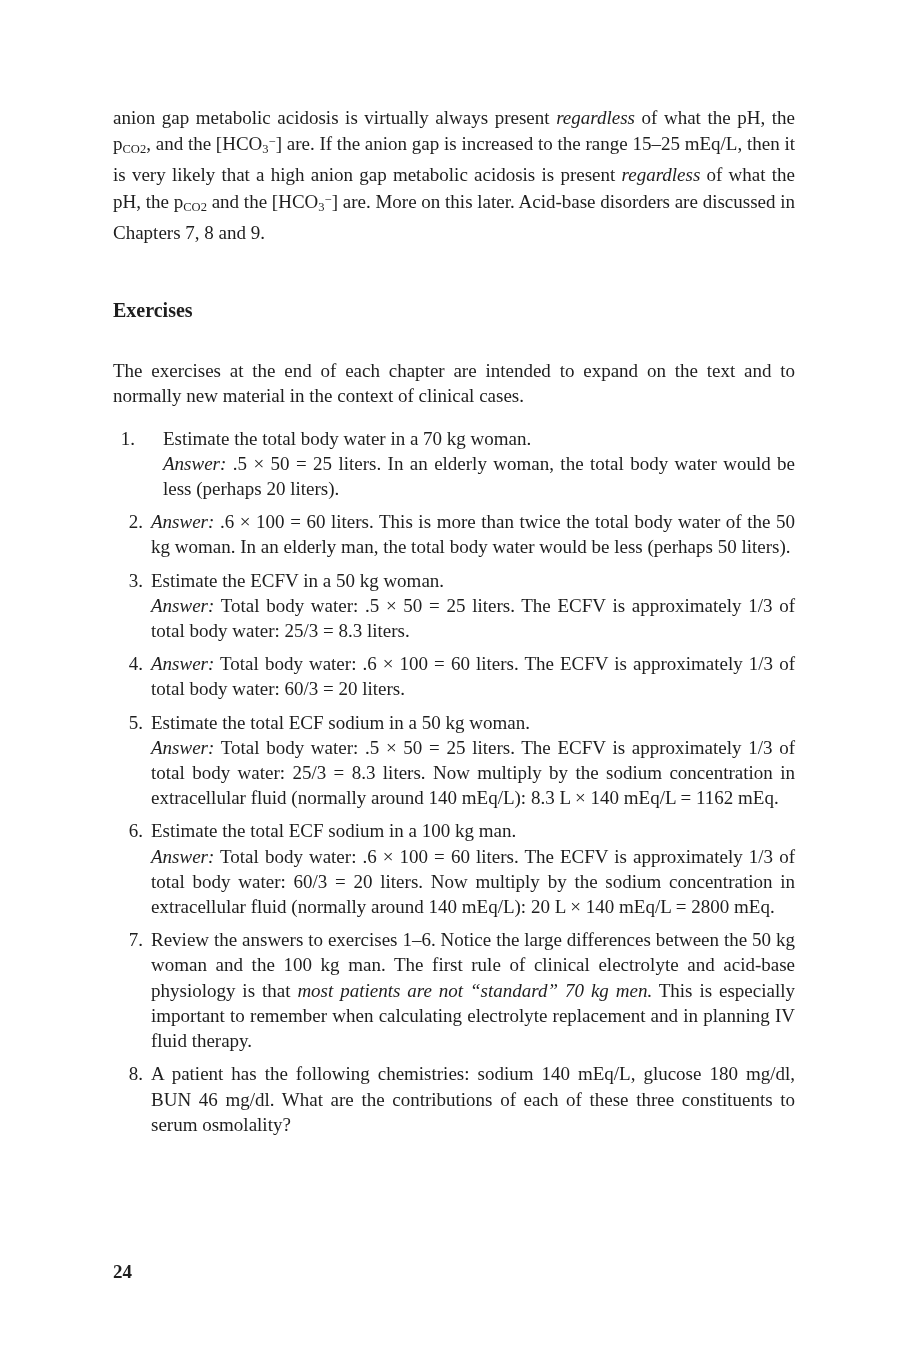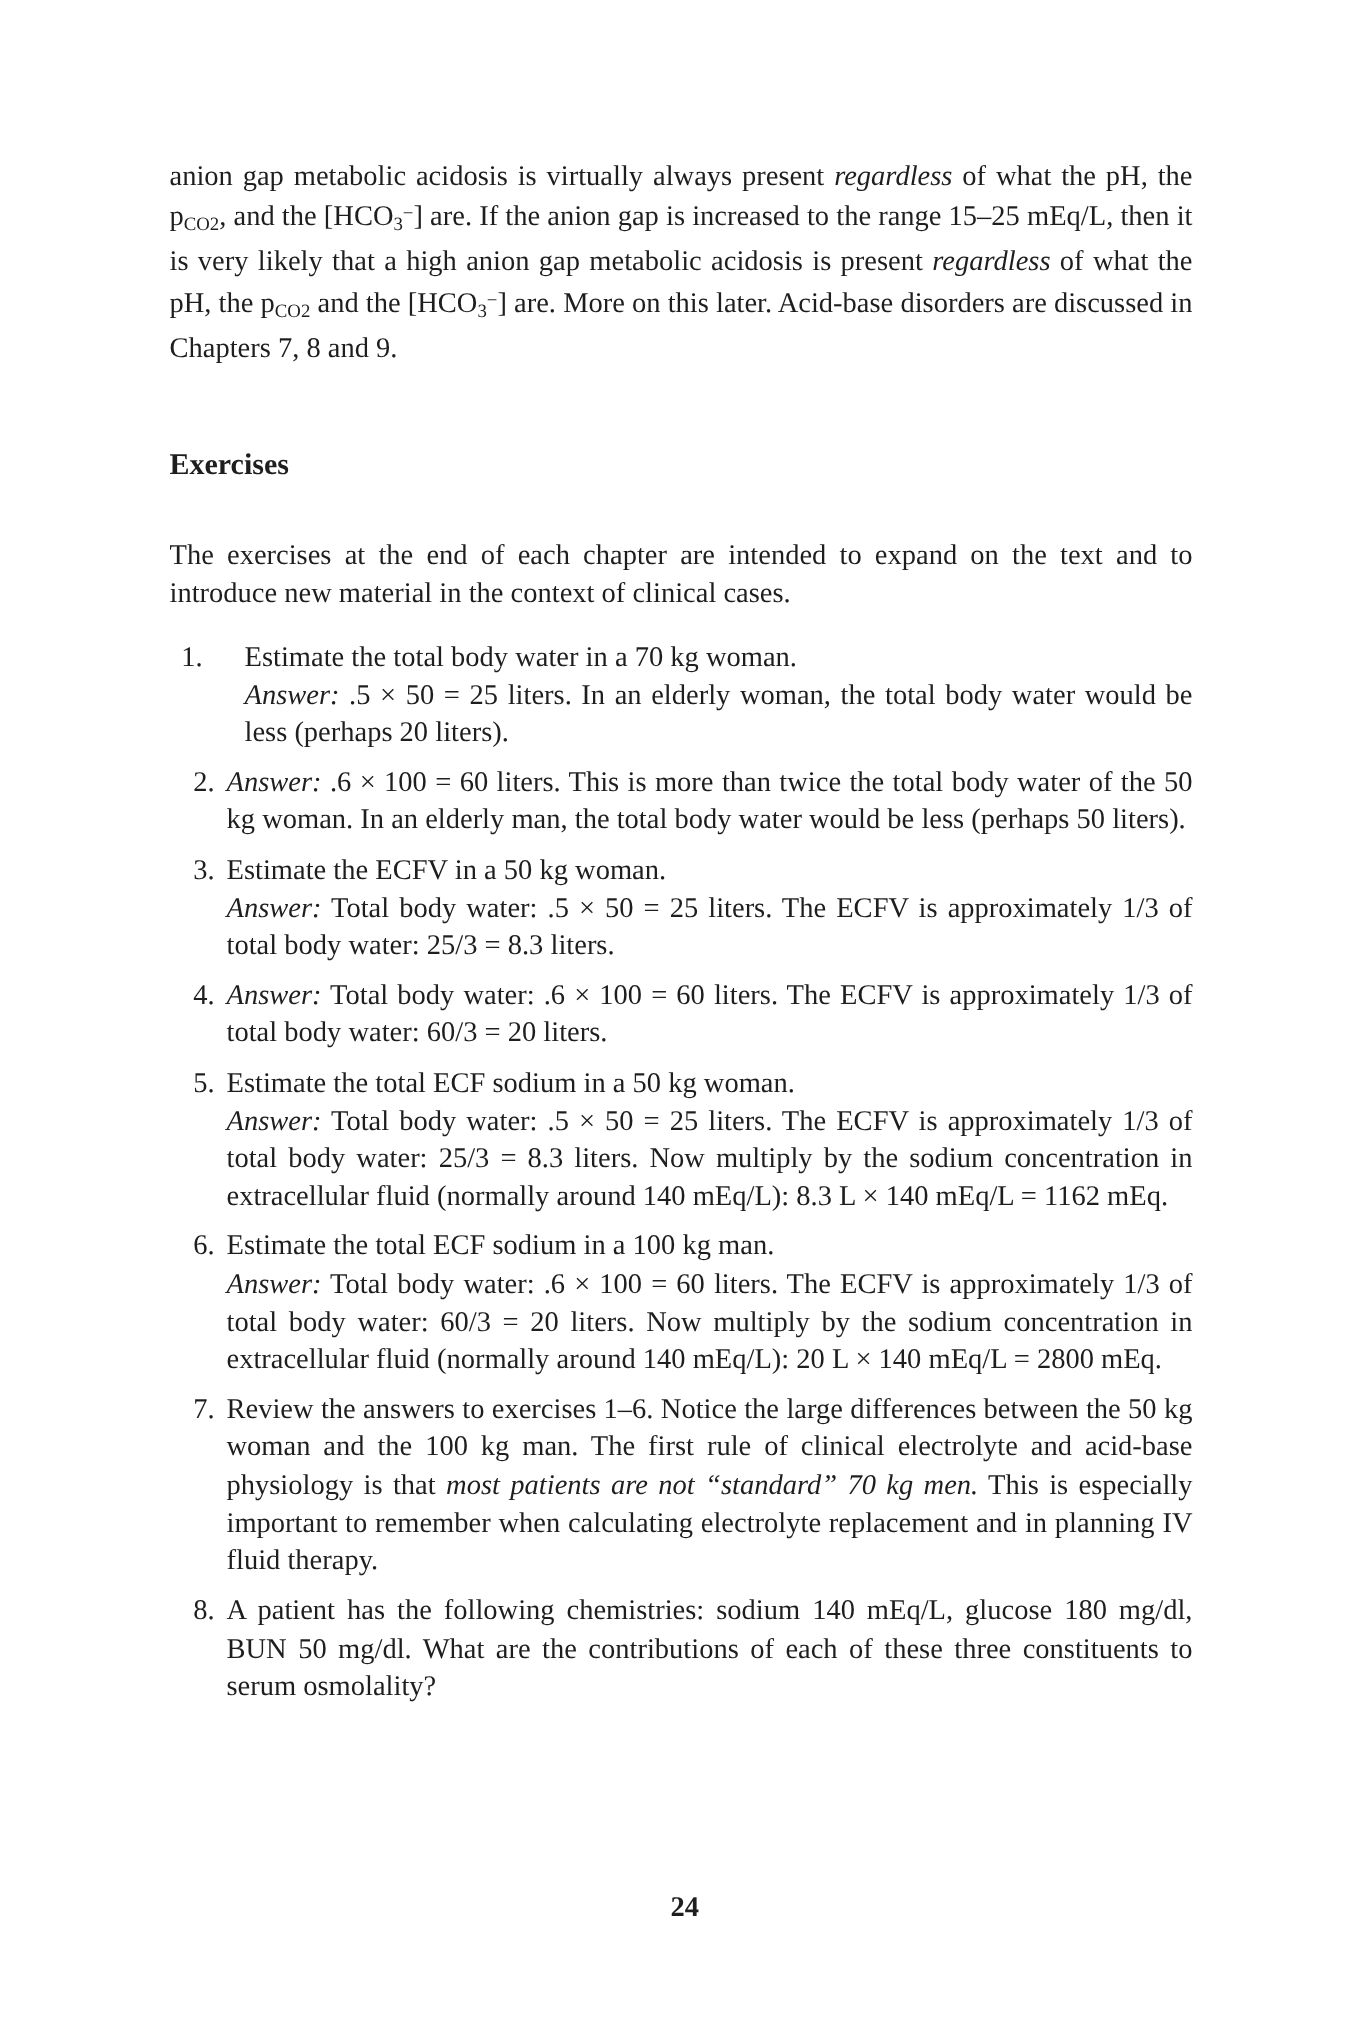--- a/index.html
+++ b/index.html
@@ -52,34 +52,33 @@
   }
   .sup {
     font-size: 0.66em;
     vertical-align: 0.34em;
   }
   .footer {
     position: absolute;
     left: 113px;
     width: 687px;
     top: 1259px;
-    text-align: center;
     font-weight: bold;
   }
 </style>
 </head>
 <body>
 
 <div class="page">
 
   <p class="para justify"><span>anion gap metabolic acidosis is virtually always present </span><span class="it">regardless</span><span> of what the pH, the p</span><span class="sub">CO2</span><span>, and the [HCO</span><span class="sub">3</span><span class="sup">−</span><span>] are. If the anion gap is increased to the range 15–25 mEq/L, then it is very likely that a high anion gap metabolic acidosis is present </span><span class="it">regardless</span><span> of what the pH, the p</span><span class="sub">CO2</span><span> and the [HCO</span><span class="sub">3</span><span class="sup">−</span><span>] are. More on this later. Acid-base disorders are discussed in Chapters 7, 8 and 9.</span></p>
 
   <h2 class="heading">Exercises</h2>
 
-  <p class="para justify intro">The exercises at the end of each chapter are intended to expand on the text and to introduce new material in the context of clinical cases.</p>
+  <p class="para justify intro">The exercises at the end of each chapter are intended to expand on the text and to normally new material in the context of clinical cases.</p>
 
   <ol class="items">
 
     <li class="item first">
       <span class="num">1.</span>
       <div class="body">
         <div class="q justify">Estimate the total body water in a 70 kg woman.</div>
         <div class="a justify"><span class="it">Answer:</span> <span>.5 × 50 = 25 liters. In an elderly woman, the total body water would be less (perhaps 20 liters).</span></div>
       </div>
     </li>
@@ -125,21 +124,21 @@
     <li class="item">
       <span class="num">7.</span>
       <div class="body">
         <div class="q justify"><span>Review the answers to exercises 1–6. Notice the large differences between the 50 kg woman and the 100 kg man. The first rule of clinical electrolyte and acid-base physiology is that </span><span class="it">most patients are not “standard” 70 kg men.</span><span> This is especially important to remember when calculating electrolyte replacement and in planning IV fluid therapy.</span></div>
       </div>
     </li>
 
     <li class="item">
       <span class="num">8.</span>
       <div class="body">
-        <div class="q justify">A patient has the following chemistries: sodium 140 mEq/L, glucose 180 mg/dl, BUN 50 mg/dl. What are the contributions of each of these three constituents to serum osmolality?</div>
+        <div class="q justify">A patient has the following chemistries: sodium 140 mEq/L, glucose 180 mg/dl, BUN 46 mg/dl. What are the contributions of each of these three constituents to serum osmolality?</div>
       </div>
     </li>
 
   </ol>
 
   <div class="footer">24</div>
 
 </div>
 
 </body></html>

